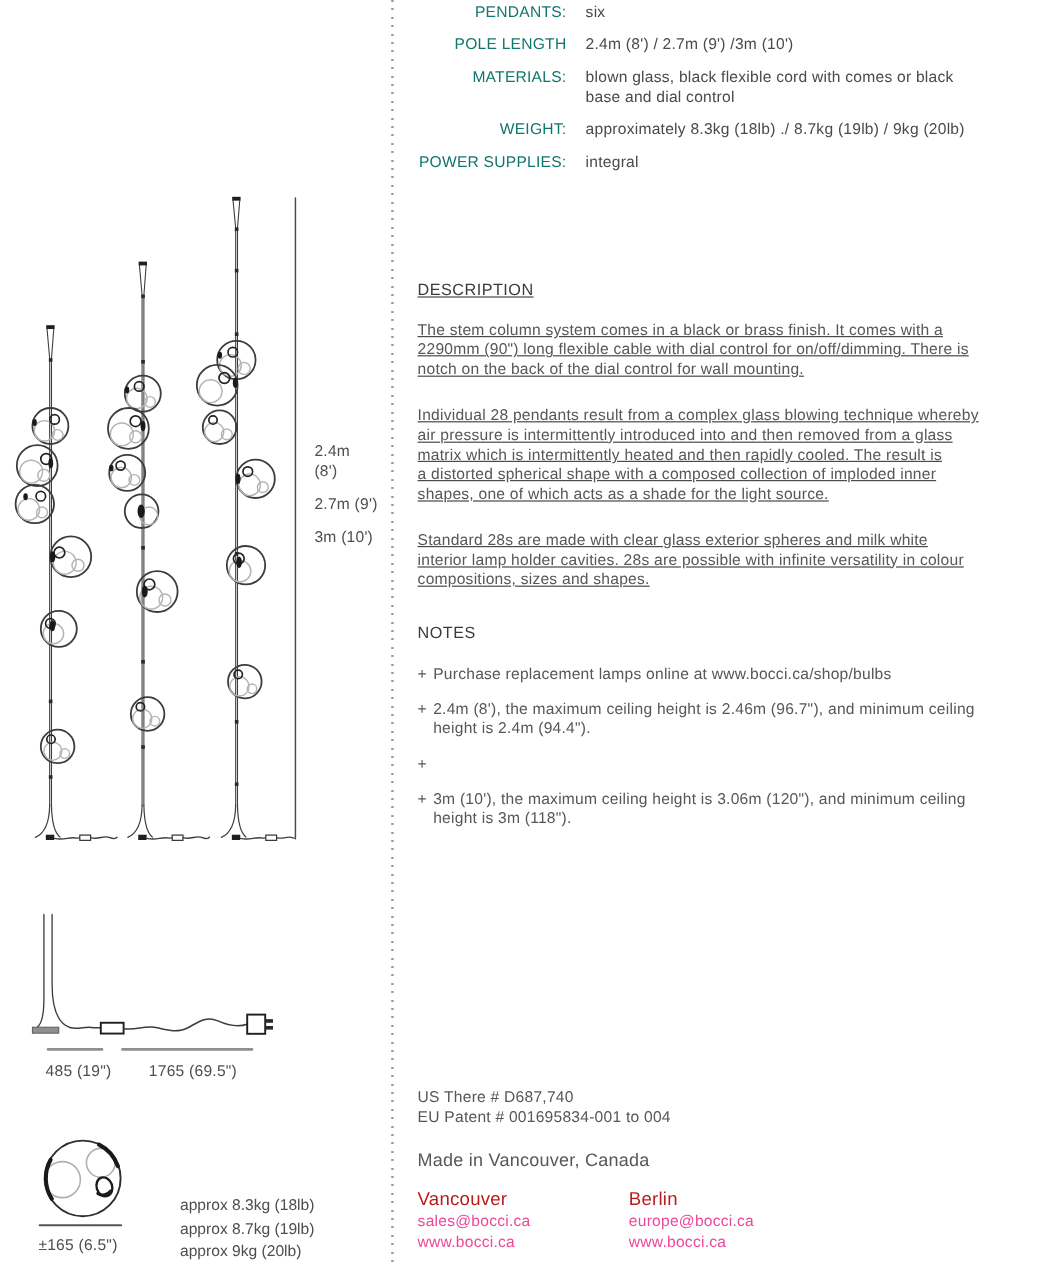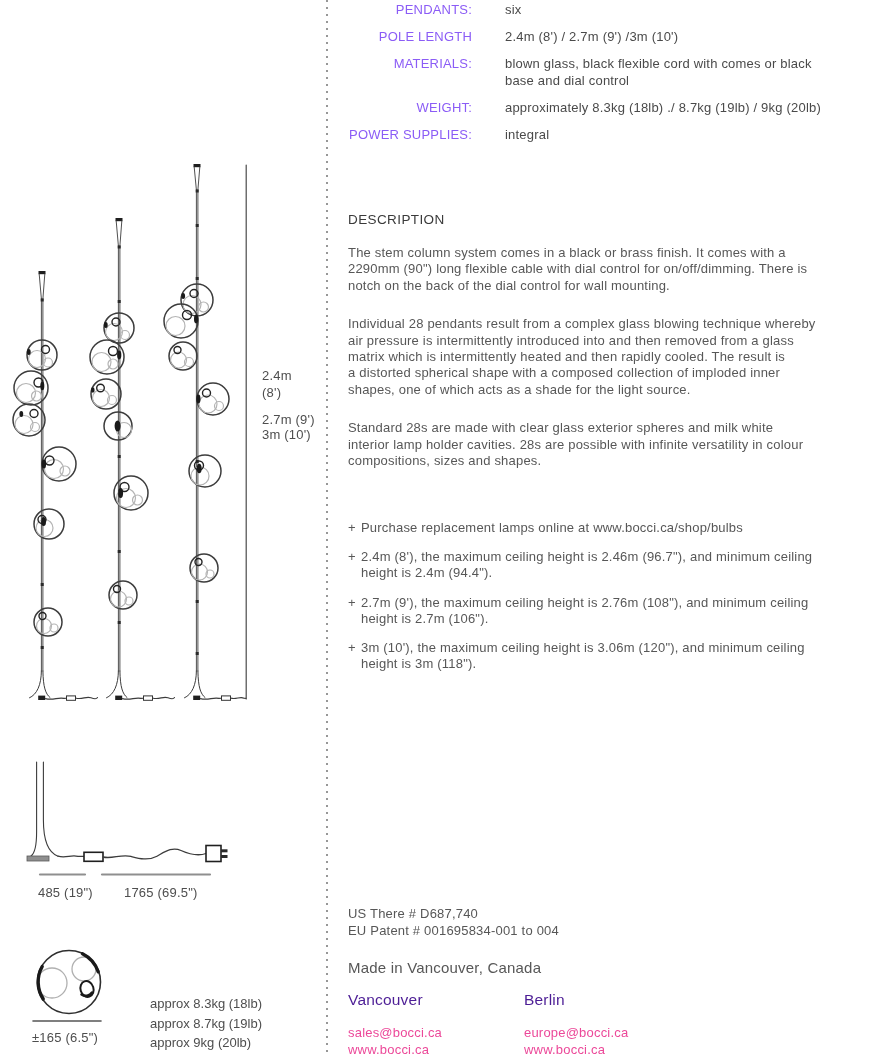--- a/index.html
+++ b/index.html
@@ -16,37 +16,37 @@
     position:absolute;font-size:13px;color:#4e4e4e;line-height:17px;
     white-space:pre-line;letter-spacing:.2px;
   }
   .weights{
     position:absolute;left:150px;top:994px;width:162px;text-align:left;
     font-size:13px;color:#4e4e4e;line-height:19.5px;
   }
   
   .specs{position:absolute;left:348px;top:1px;width:515px;}
   .spec-row{display:flex;margin-bottom:10px;font-size:13px;line-height:17px;}
-  .spec-label{width:124px;text-align:right;color:#8b5cf6;margin-right:33px;flex:none;letter-spacing:.2px;}
+  .spec-label{width:124px;text-align:right;color:#0f766e;margin-right:16px;flex:none;letter-spacing:.2px;}
   .spec-value{color:#4a4a4a;white-space:pre-line;letter-spacing:.2px;}
   .section-heading{
     font-size:13.5px;font-weight:normal;color:#3a3a3a;letter-spacing:.4px;margin:0 0 18px 0;
   }
-  .desc-block{position:absolute;left:348px;top:212px;width:520px;}
+  .desc-block{position:absolute;left:348px;top:234px;width:520px;text-decoration:underline;}
   .desc-block p{font-size:13px;color:#575757;line-height:16.4px;white-space:pre-line;margin:0 0 22px 0;letter-spacing:.2px;}
   .notes-block{position:absolute;left:348px;top:520px;width:520px;}
   .notes-block .section-heading{margin-bottom:19px;}
   .note{display:flex;margin-bottom:13px;font-size:13px;color:#575757;line-height:16.2px;letter-spacing:.2px;}
   .note-marker{width:13px;flex:none;}
   .note-text{white-space:pre-line;}
   .patents{position:absolute;left:348px;top:906px;font-size:13px;color:#575757;line-height:16.5px;letter-spacing:.2px;}
   .made-in{position:absolute;left:348px;top:959px;font-size:15px;color:#575757;letter-spacing:.2px;}
   .offices{position:absolute;left:348px;top:991px;display:flex;}
   .office{width:176px;}
-  .office-city{font-size:15.5px;color:#4c1d95;margin-bottom:16px;letter-spacing:.2px;}
+  .office-city{font-size:15.5px;color:#b91c1c;margin-bottom:1px;letter-spacing:.2px;}
   .office-line{font-size:13px;color:#ec4899;line-height:16.5px;letter-spacing:.2px;text-decoration:none;display:block;}
 </style>
 </head>
 <body>
 
 <div class="page">
 
   <svg class="drawing" width="330" height="1055" viewBox="0 0 330 1055" fill="none" stroke-linecap="round">
 
     <g stroke="#3c3c3c">
@@ -240,21 +240,21 @@
       <path d="M81.5,994.5 A7.5,7.5 0 0 0 92,992.5" stroke="#1a1a1a" stroke-width="2.5"></path>
       <path d="M42.2,966.5 A31.5,31.5 0 0 0 43.2,999" stroke="#1a1a1a" stroke-width="3.4"></path>
       <path d="M82.5,953.8 A31.5,31.5 0 0 1 98.2,971.8" stroke="#1a1a1a" stroke-width="3.4"></path>
       <line x1="33" y1="1021" x2="101" y2="1021" stroke="#555" stroke-width="1.6"></line>
     </g>
   </svg>
 
   <div class="dim-label" style="left:262px;top:367px">2.4m
 (8')</div>
   <div class="dim-label" style="left:262px;top:411px">2.7m (9')</div>
-  <div class="dim-label" style="left:262px;top:426px">3m (10')</div>
+  <div class="dim-label" style="left:262px;top:439px">3m (10')</div>
   <div class="dim-label" style="left:38px;top:884px">485 (19")</div>
   <div class="dim-label" style="left:124px;top:884px">1765 (69.5")</div>
   <div class="dim-label" style="left:32px;top:1029px">±165 (6.5")</div>
 
   <div class="weights">
     <div>approx 8.3kg (18lb)</div>
     <div>approx 8.7kg (19lb)</div>
     <div>approx 9kg (20lb)</div>
   </div>
 
@@ -293,33 +293,32 @@
 air pressure is intermittently introduced into and then removed from a glass
 matrix which is intermittently heated and then rapidly cooled. The result is
 a distorted spherical shape with a composed collection of imploded inner
 shapes, one of which acts as a shade for the light source.</p>
     <p>Standard 28s are made with clear glass exterior spheres and milk white
 interior lamp holder cavities. 28s are possible with infinite versatility in colour
 compositions, sizes and shapes.</p>
   </div>
 
   <div class="notes-block">
+    <h2 class="section-heading">NOTES</h2>
     <div class="note">
       <span class="note-marker">+</span>
       <span class="note-text">Purchase replacement lamps online at www.bocci.ca/shop/bulbs</span>
     </div>
     <div class="note">
       <span class="note-marker">+</span>
       <span class="note-text">2.4m (8'), the maximum ceiling height is 2.46m (96.7"), and minimum ceiling
 height is 2.4m (94.4").</span>
     </div>
     <div class="note">
       <span class="note-marker">+</span>
-      <span class="note-text">2.7m (9'), the maximum ceiling height is 2.76m (108"), and minimum ceiling
-height is 2.7m (106").</span>
     </div>
     <div class="note">
       <span class="note-marker">+</span>
       <span class="note-text">3m (10'), the maximum ceiling height is 3.06m (120"), and minimum ceiling
 height is 3m (118").</span>
     </div>
   </div>
 
   <div class="patents">
     <div>US There # D687,740</div>

